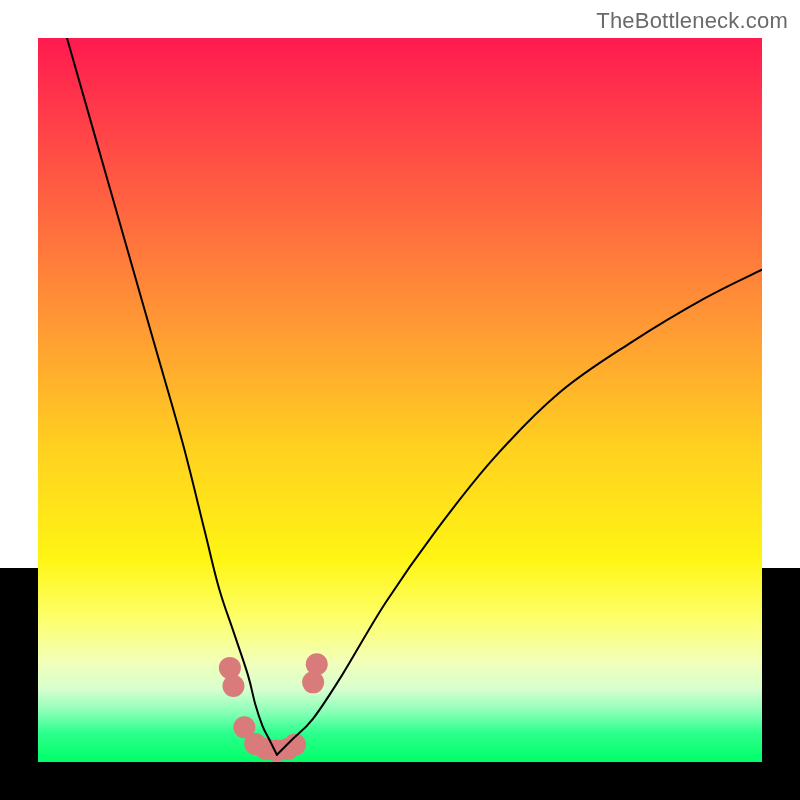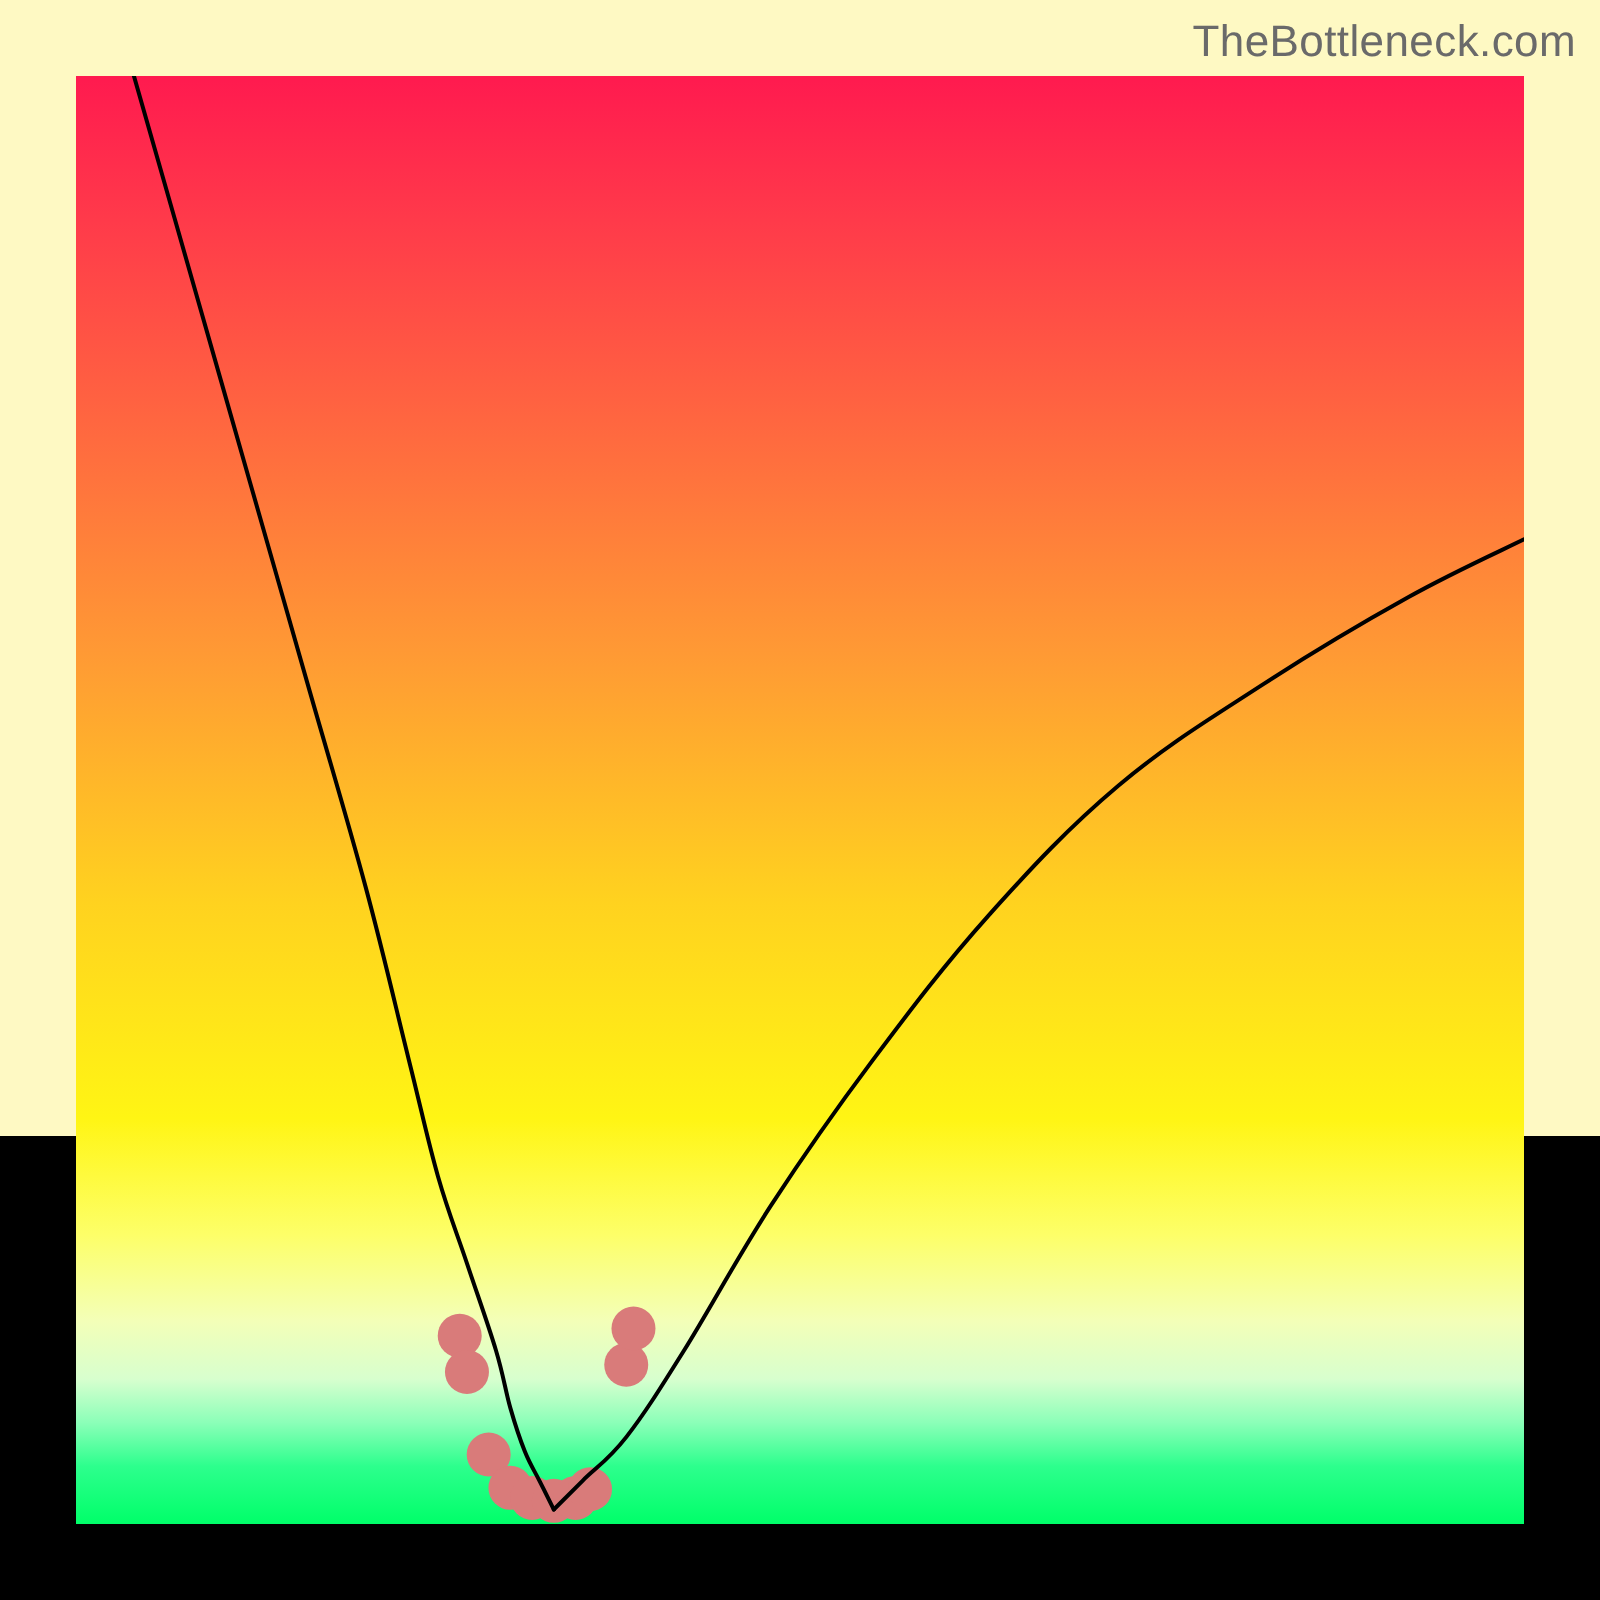--- a/index.html
+++ b/index.html
@@ -10,21 +10,21 @@
     overflow: hidden;
     background: #000;
     font-family: Arial, sans-serif;
   }
   .frame {
     position: absolute;
     left: 0;
     top: 0;
     width: 800px;
     height: 568px;
-    background: #fef9c3;
+    background: #ffffff;
   }
   .plot-area {
     position: absolute;
     left: 38px;
     top: 38px;
     width: 724px;
     height: 724px;
     background: linear-gradient(to bottom,
       #ff1a4f 0%,
       #ff3a4a 10%,

